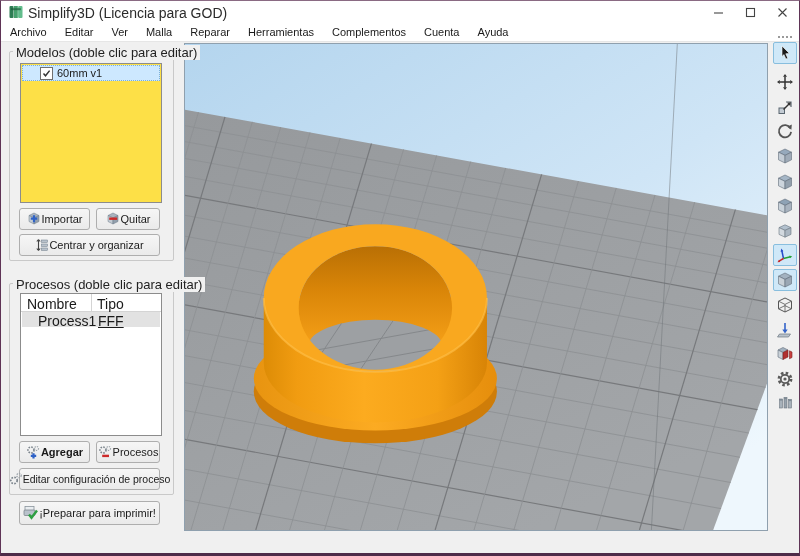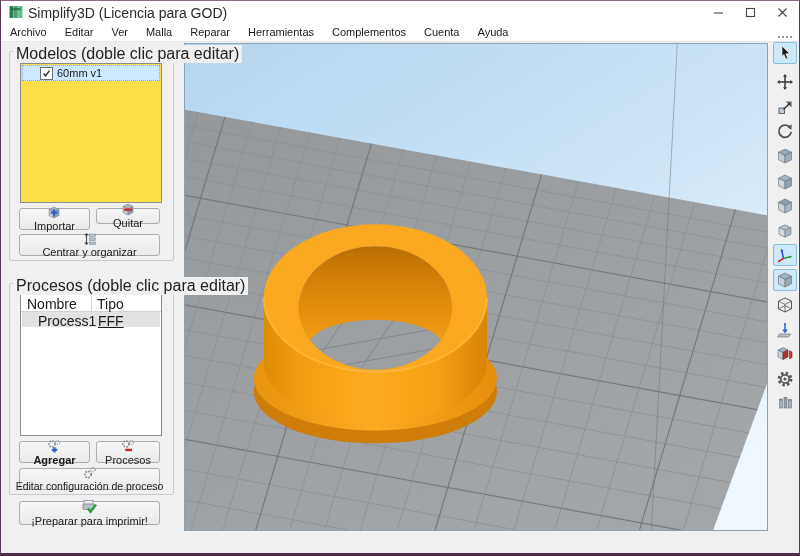--- a/index.html
+++ b/index.html
@@ -11,28 +11,28 @@
   .titlebar{position:absolute;left:0;top:0;width:100%;height:22px;background:#ffffff;}
   .app-icon{position:absolute;left:8px;top:4px;width:14px;height:14px;}
   .title-text{position:absolute;left:27px;top:4px;font-size:14px;color:#2b2b2b;white-space:nowrap;}
   .win-btn{position:absolute;top:0;width:31px;height:22px;display:flex;align-items:center;justify-content:center;color:#444;}
   .win-min{left:702px}.win-max{left:734px}.win-close{left:766px}
   
   .menubar{position:absolute;left:0;top:22px;width:100%;height:18px;background:#fff;display:flex;align-items:center;border-bottom:1px solid #e6e6e6;}
   .menu-item{font-size:11px;padding:0 9px;color:#1a1a1a;white-space:nowrap;}
   
   .groupbox{position:absolute;border:1px solid #c9c9c9;border-radius:2px;}
-  .group-label{position:absolute;background:#f0f0f0;padding:0 3px;font-size:16px;color:#222;white-space:nowrap;z-index:3;}
+  .group-label{position:absolute;background:#f0f0f0;padding:0 3px;font-size:13px;color:#222;white-space:nowrap;z-index:3;}
   .listbox{position:absolute;background:#fde047;border:1px solid #8c8c8c;}
   .list-row-selected{position:absolute;left:1px;top:1px;right:1px;height:16px;background:#cde8ff;border:1px dotted #7ab0d8;box-sizing:border-box;display:flex;align-items:center;}
   .chk{width:11px;height:11px;background:#fff;border:1px solid #707070;margin-left:17px;display:flex;align-items:center;justify-content:center;}
   .chk svg{display:block}
   .list-item-label{font-size:11px;margin-left:4px;}
   .btn{position:absolute;background:linear-gradient(#f6f6f6,#eaeaea);border:1px solid #aeaeae;border-radius:3px;
-    font-size:11px;display:flex;align-items:center;justify-content:center;box-sizing:border-box;color:#1a1a1a;white-space:nowrap;flex-direction:column;}
+    font-size:11px;display:flex;align-items:center;justify-content:center;box-sizing:border-box;color:#1a1a1a;white-space:nowrap;}
   .btn svg{flex:0 0 auto}
   
   .ptable{position:absolute;background:#fff;border:1px solid #8c8c8c;font-size:14px;}
   .ptable .hdr{position:absolute;left:0;top:0;right:0;height:17px;border-bottom:1px solid #d4d4d4;background:#fff;}
   .ptable .hdr .c1{position:absolute;left:6px;top:2px;}
   .ptable .hdr .c2{position:absolute;left:76px;top:2px;}
   .ptable .vsep{position:absolute;left:70px;top:0;width:1px;height:17px;background:#d4d4d4;}
   .ptable .row{position:absolute;left:1px;right:1px;top:18px;height:15px;background:#e2e2e2;}
   .ptable .row .c1{position:absolute;left:16px;top:1px;}
   .ptable .row .c2{position:absolute;left:76px;top:1px;text-decoration:underline;}
@@ -104,21 +104,21 @@
 
   <div class="btn" style="left:18px;top:207px;width:71px;height:22px;">
     <svg width="15" height="14" viewBox="0 0 15 14">
       <polygon points="7,1 12,3.5 7,6 2,3.5" fill="#aab4bf" stroke="#6a7886" stroke-width="0.5"></polygon>
       <polygon points="2,3.5 7,6 7,12 2,9.5" fill="#c4ccd4" stroke="#6a7886" stroke-width="0.5"></polygon>
       <polygon points="12,3.5 12,9.5 7,12 7,6" fill="#93a0ad" stroke="#6a7886" stroke-width="0.5"></polygon>
       <path d="M7,3.2 L7,10.2 M3.8,6.7 L10.2,6.7" stroke="#2f62c6" stroke-width="2.2"></path>
     </svg>
     <span>Importar</span>
   </div>
-  <div class="btn" style="left:95px;top:207px;width:64px;height:16px;">
+  <div class="btn" style="left:95px;top:207px;width:64px;height:22px;">
     <svg width="15" height="14" viewBox="0 0 15 14">
       <polygon points="7,1 12,3.5 7,6 2,3.5" fill="#aab4bf" stroke="#6a7886" stroke-width="0.5"></polygon>
       <polygon points="2,3.5 7,6 7,12 2,9.5" fill="#c4ccd4" stroke="#6a7886" stroke-width="0.5"></polygon>
       <polygon points="12,3.5 12,9.5 7,12 7,6" fill="#93a0ad" stroke="#6a7886" stroke-width="0.5"></polygon>
       <path d="M3.2,6.7 L11.2,6.7" stroke="#cc2a2a" stroke-width="2.4"></path>
     </svg>
     <span>Quitar</span>
   </div>
   <div class="btn" style="left:18px;top:233px;width:141px;height:22px;">
     <svg width="14" height="14" viewBox="0 0 14 14">

